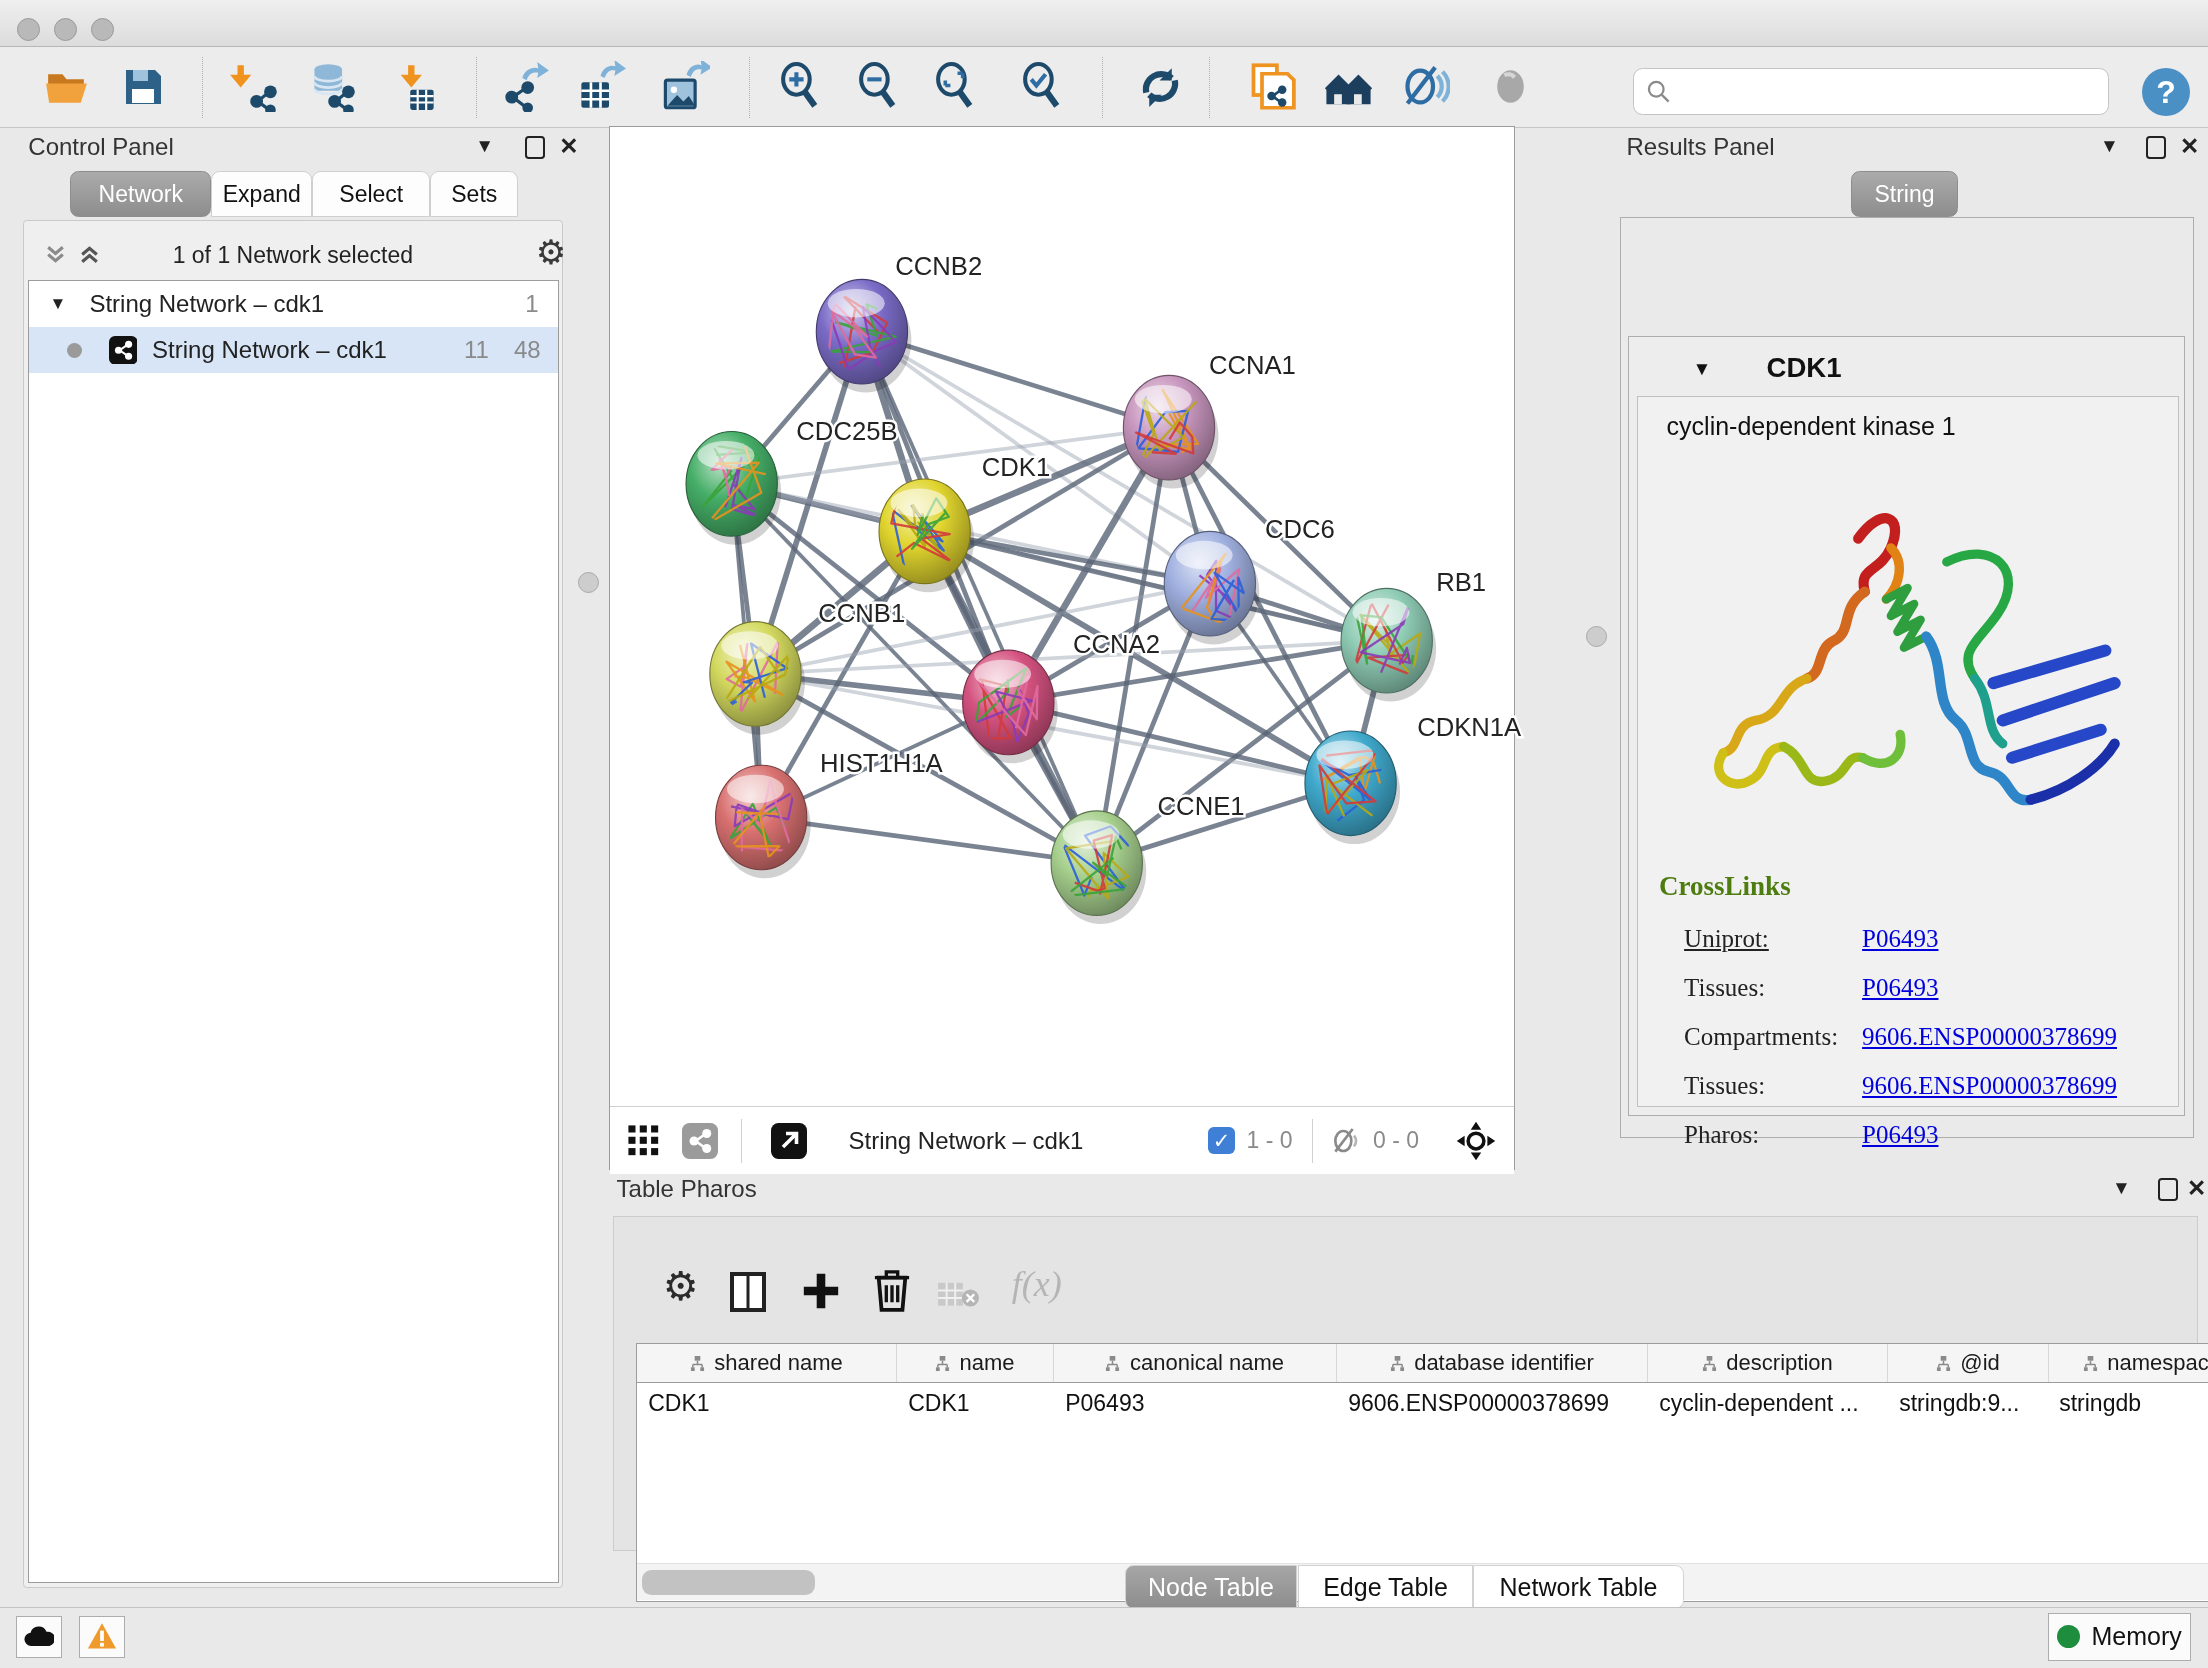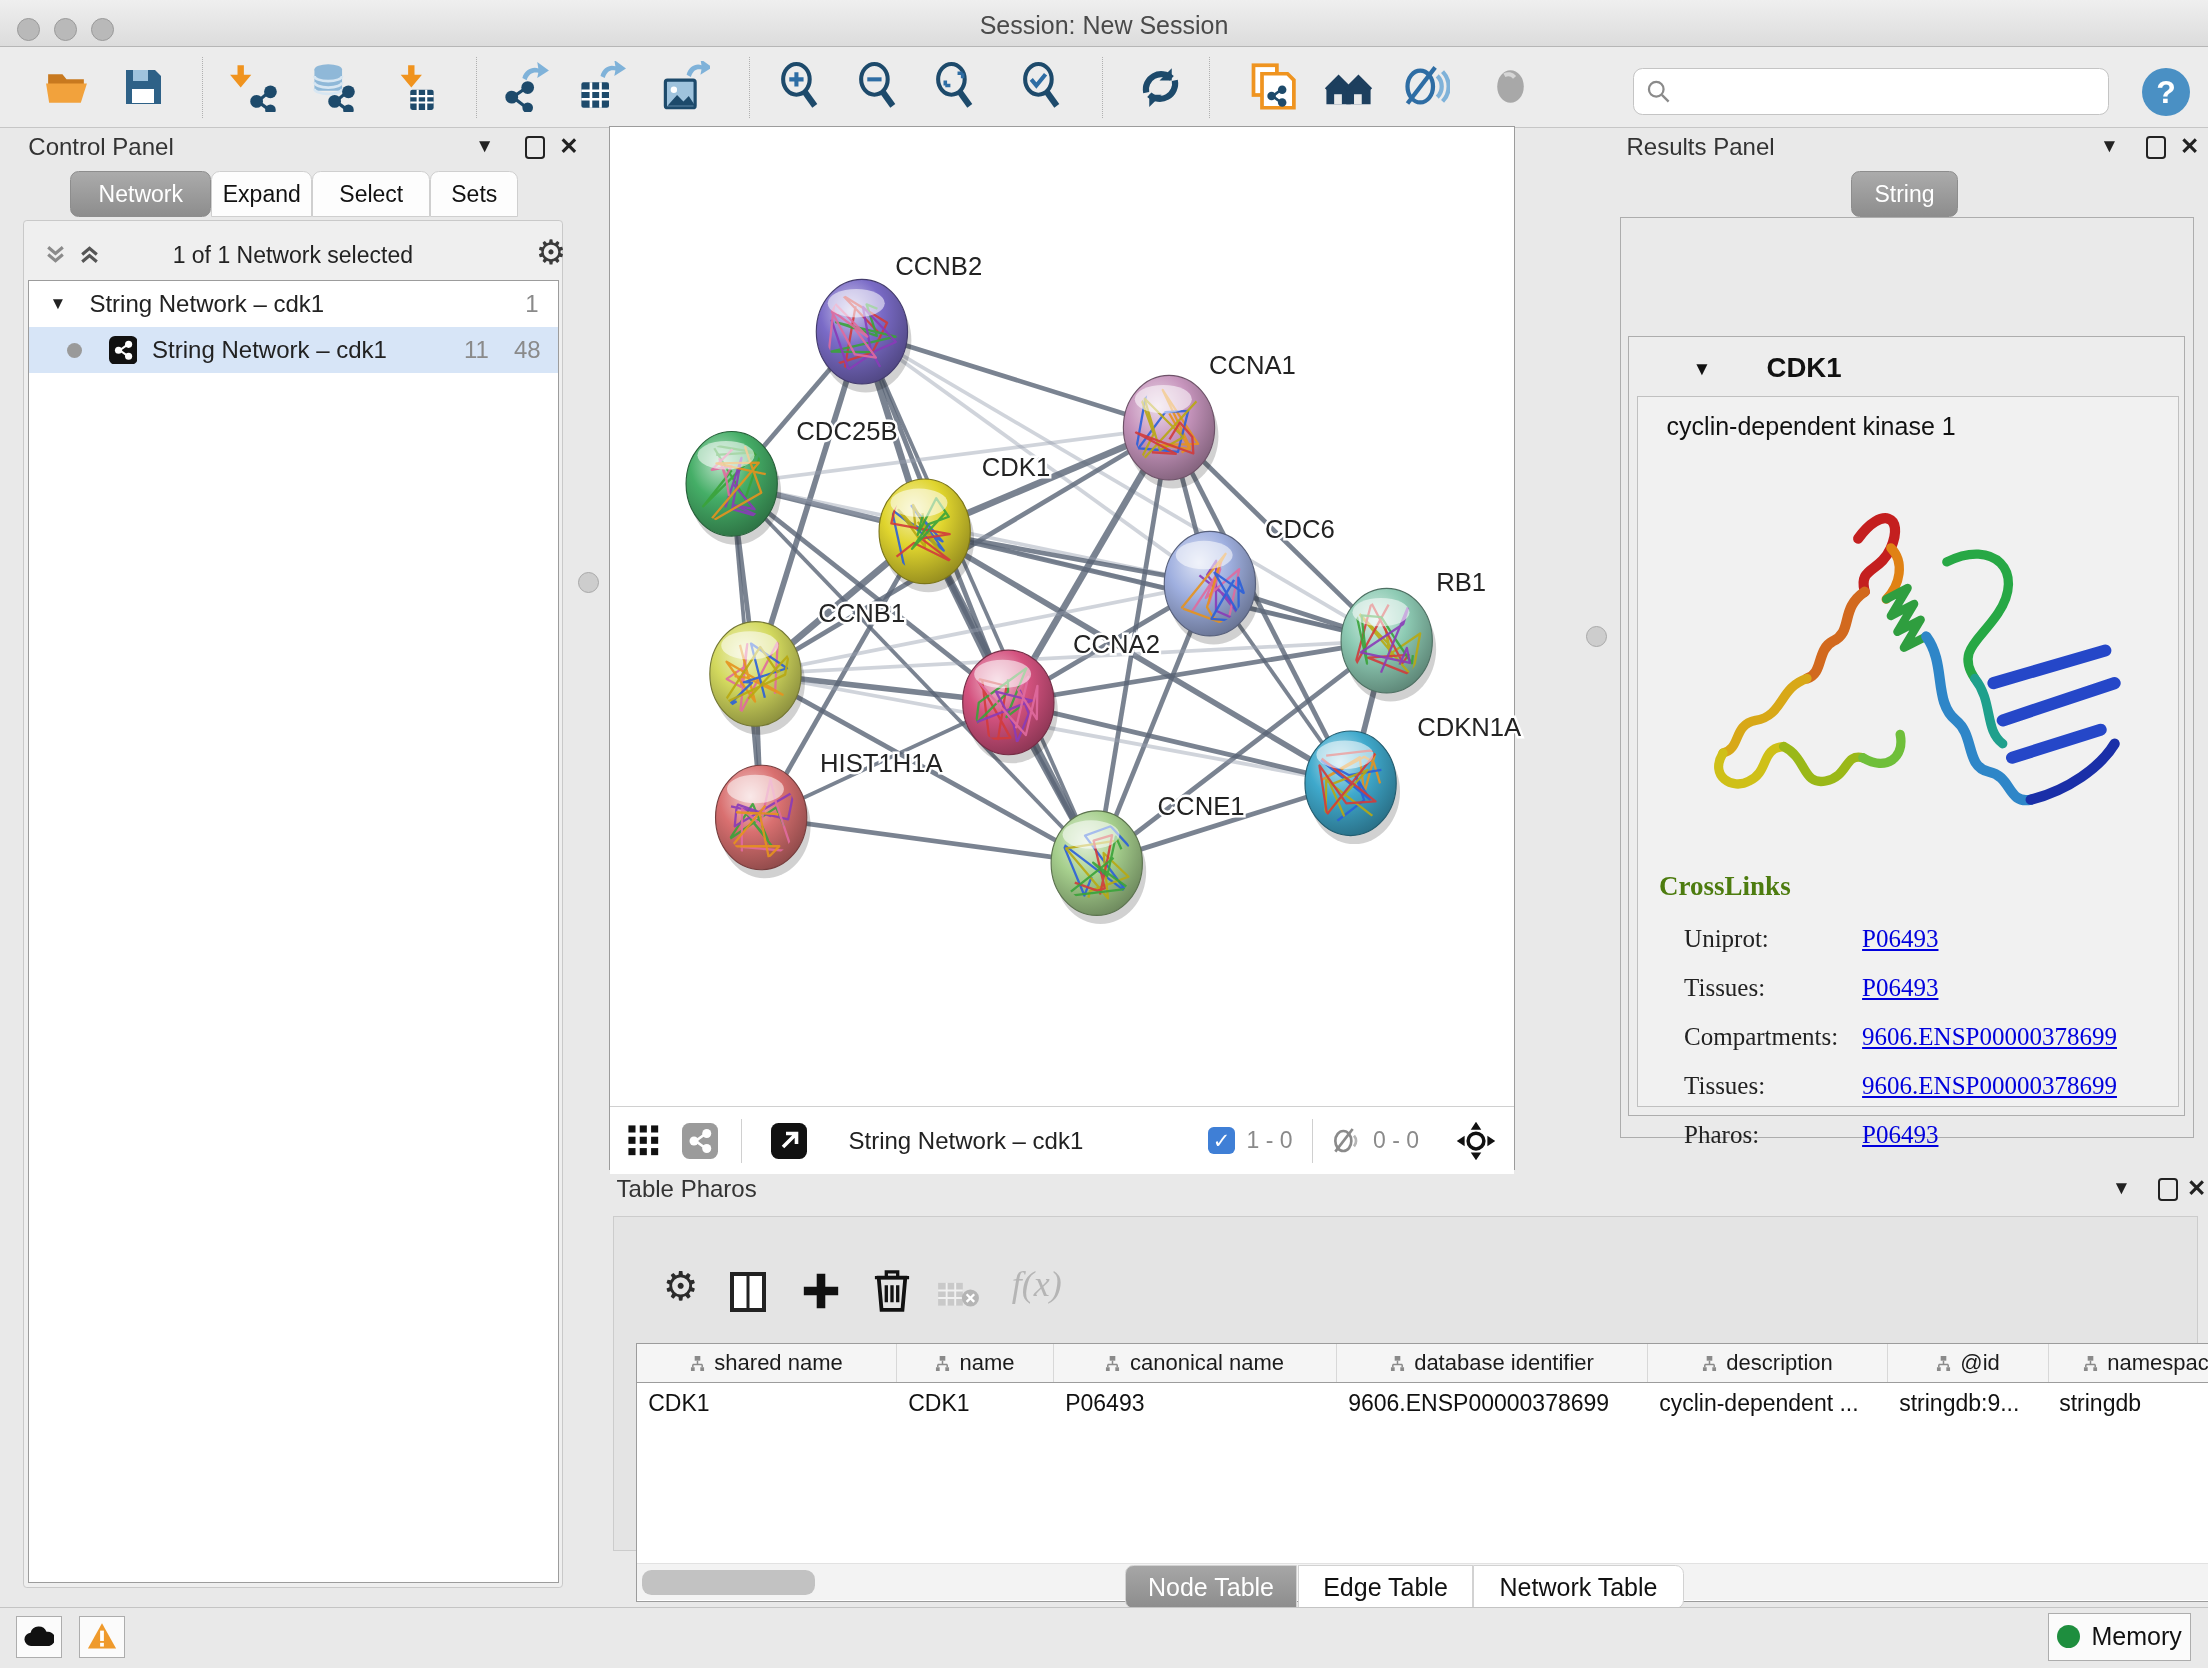--- a/index.html
+++ b/index.html
@@ -67,21 +67,20 @@
   .sbtn{background:#fbfbfb;border:1.9px solid #adadad;display:flex;align-items:center;justify-content:center;}
   .memdot{width:23px;height:23px;border-radius:50%;background:#1e8e3e;}
 </style>
 </head>
 <body>
 
 <div class="abs titlebar">
   <div class="abs tl" style="left:17px"></div>
   <div class="abs tl" style="left:54px"></div>
   <div class="abs tl" style="left:91px"></div>
-  <div class="abs wtitle">Session: New Session</div>
 </div>
 
 <div class="abs toolbar">
   <div class="abs tbtn" style="left:40px">
     <svg width="49" height="49" viewBox="0 0 48 48">
       <path d="M6 12h14l4 5h17v6H6z" fill="#c8791f"></path>
         <path d="M4 21h40l-6 19H7z" fill="#f2a23c"></path>
     </svg>
     </div>
   <div class="abs tbtn" style="left:116px">
@@ -628,21 +627,21 @@
             <path d="M278,200 C300,230 285,270 310,290 C330,306 320,340 345,345 C370,350 365,380 390,375" stroke="#2e86c8" stroke-width="11"></path>
             <path d="M350,250 L470,215" stroke="#2547c8" stroke-width="13"></path>
             <path d="M360,290 L480,250" stroke="#2547c8" stroke-width="13"></path>
             <path d="M370,330 L465,300" stroke="#2547c8" stroke-width="13"></path>
             <path d="M390,375 C430,365 465,340 480,315" stroke="#1a2fa8" stroke-width="11"></path>
           </g>
         </svg>
         <span class="abs serif" style="left:21px;top:474px;font-size:27px;font-weight:bold;color:#4d7c0f">CrossLinks</span>
         <div class="abs" id="crosslinks-rows" style="left:46px;top:517px;width:476px">
             <div class="serif" style="display: flex; height: 49px; align-items: center; font-size: 25px;">
-              <span style="width: 178px;">Uniprot:</span>
+              <span style="width: 178px; text-decoration: underline;">Uniprot:</span>
               <a class="cllink">P06493</a>
             </div>
             <div class="serif" style="display: flex; height: 49px; align-items: center; font-size: 25px;">
               <span style="width: 178px;">Tissues:</span>
               <a class="cllink">P06493</a>
             </div>
             <div class="serif" style="display: flex; height: 49px; align-items: center; font-size: 25px;">
               <span style="width: 178px;">Compartments:</span>
               <a class="cllink">9606.ENSP00000378699</a>
             </div>

